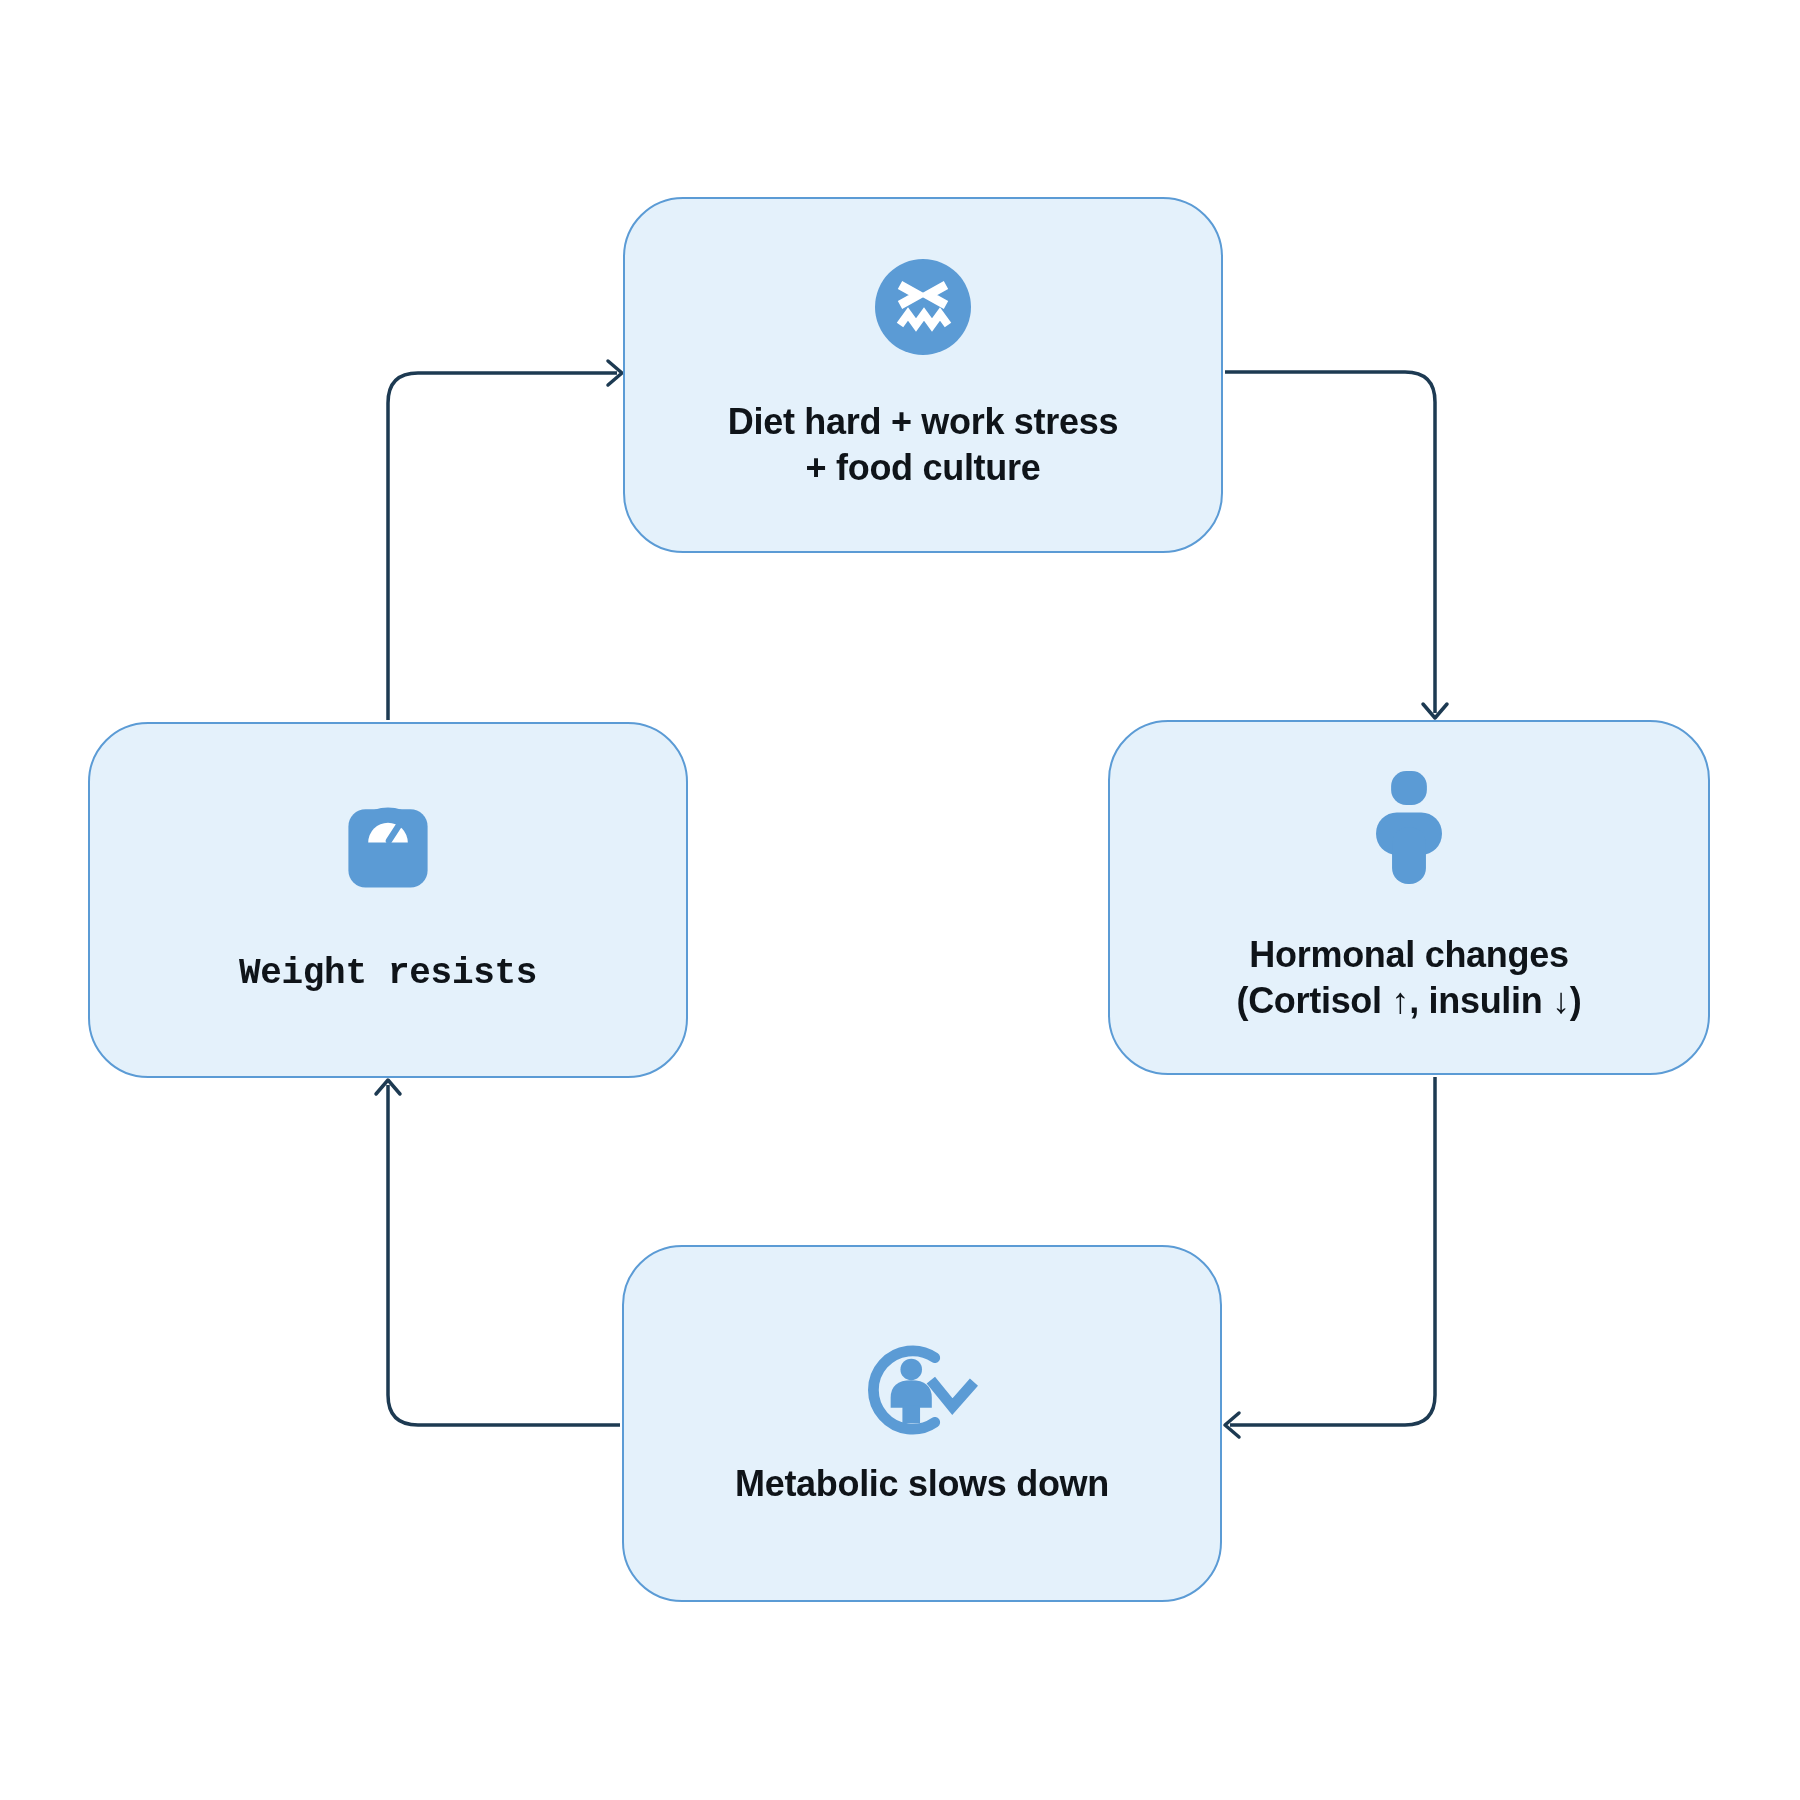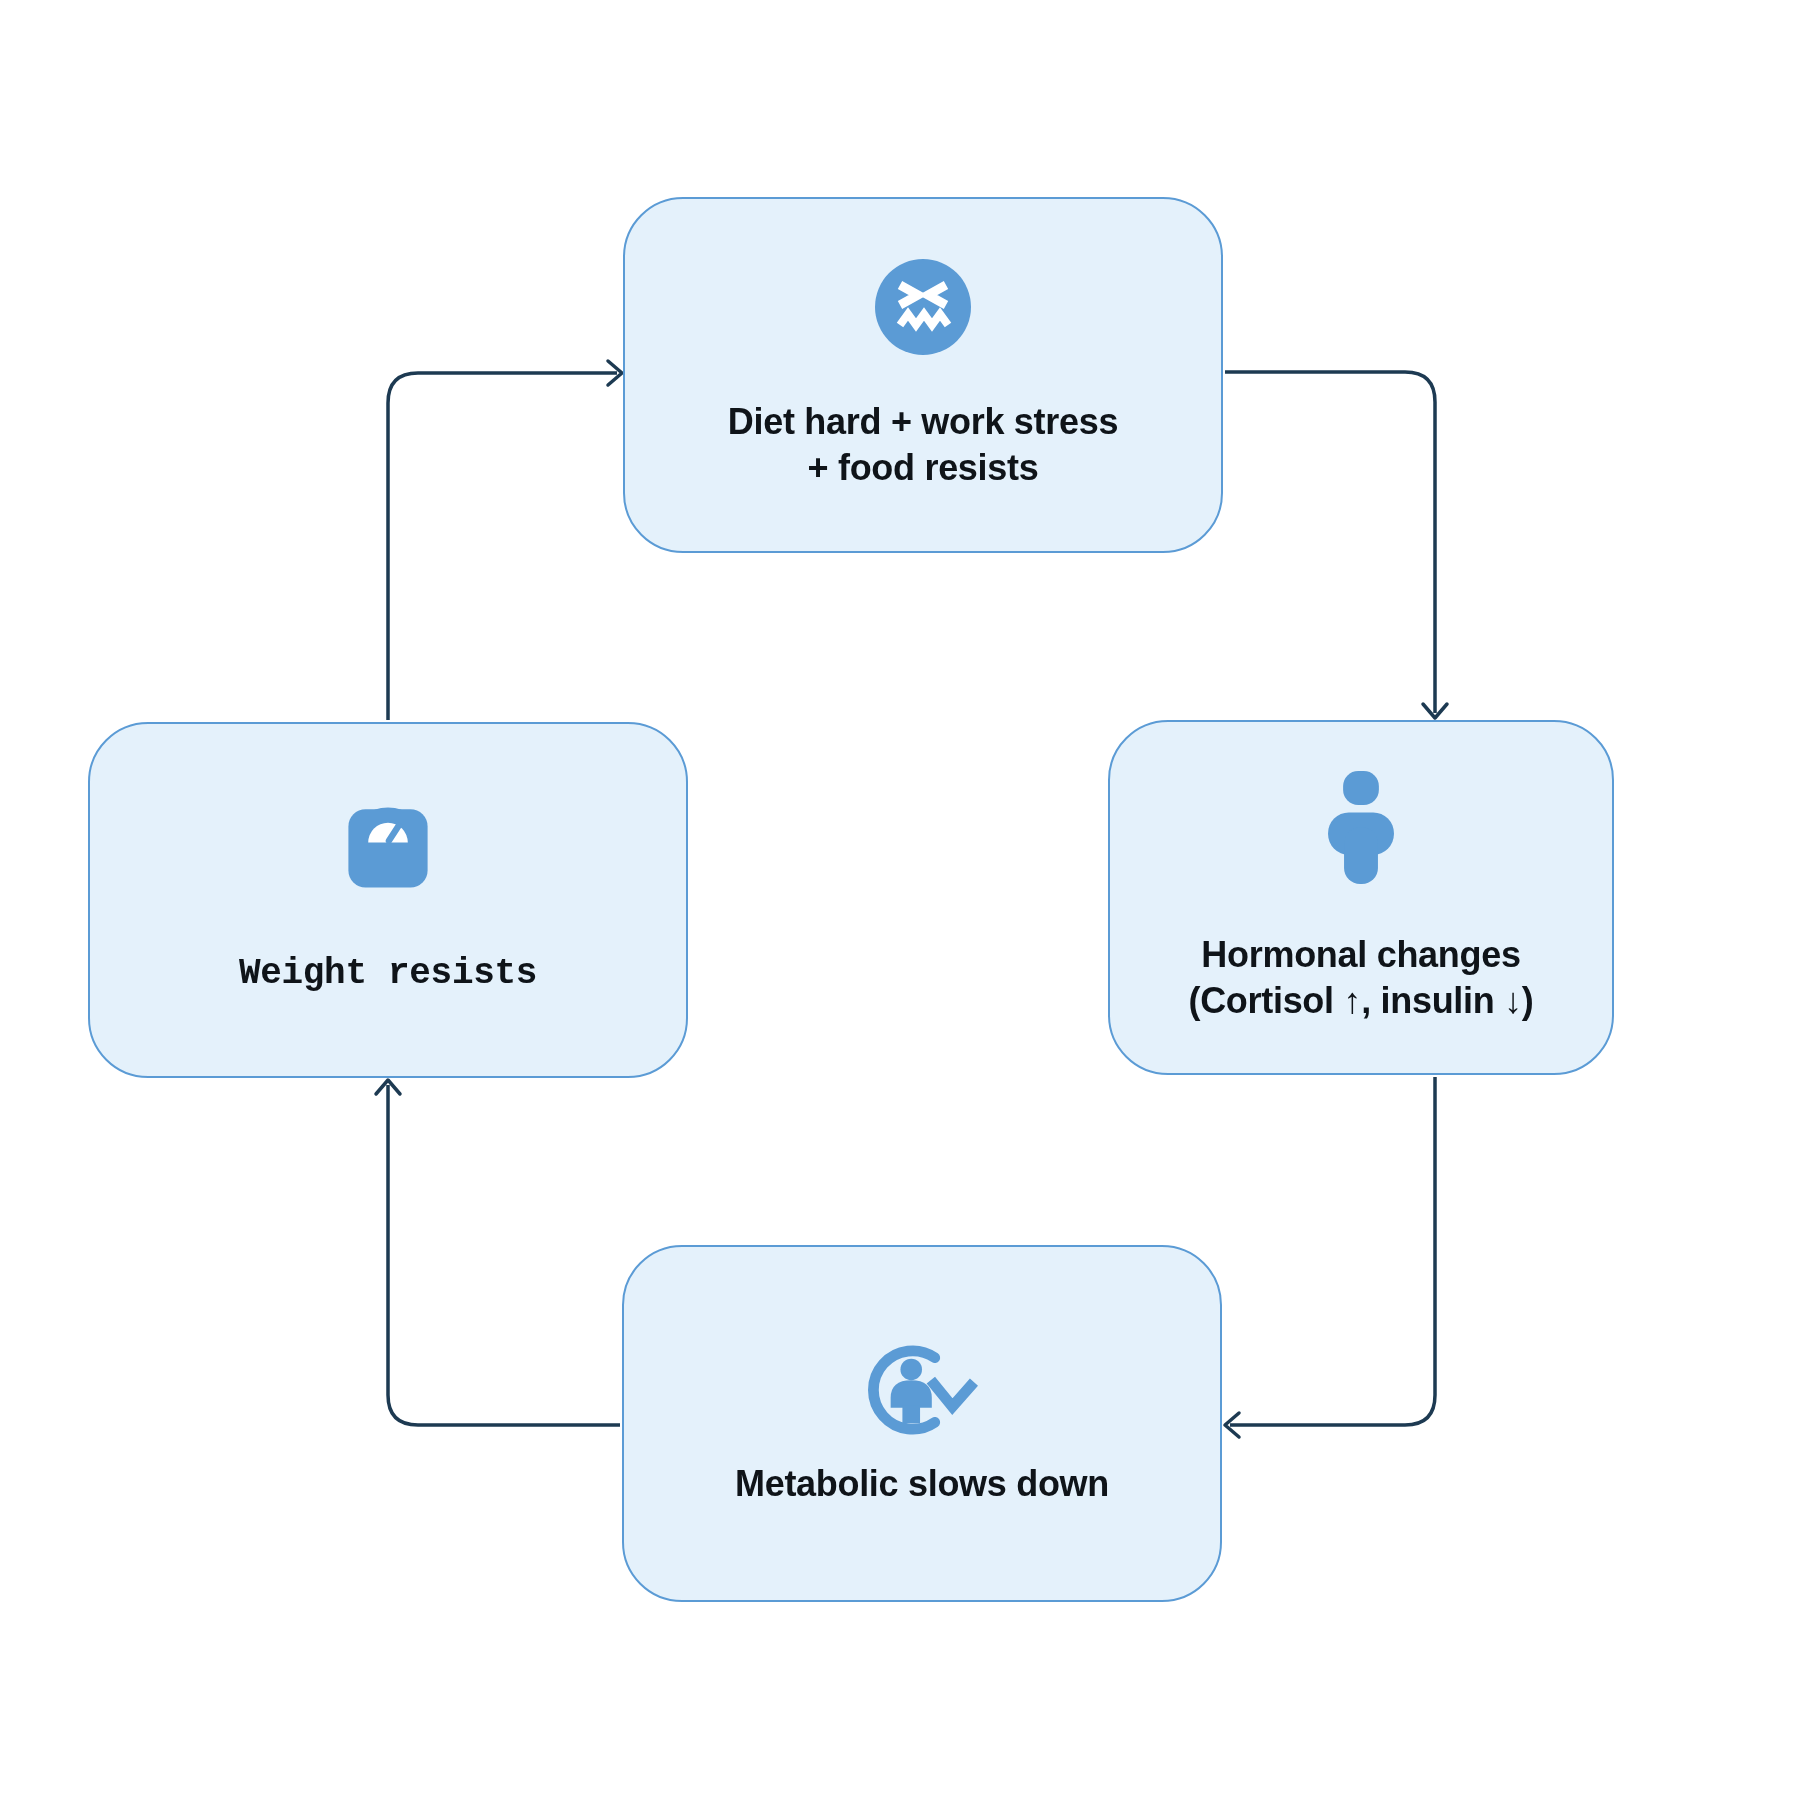--- a/index.html
+++ b/index.html
@@ -7,21 +7,21 @@
           font-family:"Liberation Sans","DejaVu Sans",sans-serif;}
   .connectors{position:absolute;left:0;top:0;width:1800px;height:1800px;}
   .connectors path{fill:none;stroke:var(--arrow_color,#1d3a52);stroke-width:3.5;}
   .connectors path.head{stroke-linecap:round;stroke-linejoin:round;}
   .node{position:absolute;box-sizing:border-box;
         background:var(--node_fill,#e4f1fb);
         border:2.5px solid var(--node_border,#5b9bd5);
         border-radius:60px;
         display:flex;flex-direction:column;align-items:center;justify-content:center;}
   .node-stress{left:623px;top:197px;width:600px;height:356px;gap:44px;}
-  .node-hormonal{left:1108px;top:720px;width:506px;height:355px;gap:48px;}
+  .node-hormonal{left:1108px;top:720px;width:602px;height:355px;gap:48px;}
   .node-metabolic{left:622px;top:1245px;width:600px;height:357px;gap:22px;}
   .node-weight{left:88px;top:722px;width:600px;height:356px;gap:58px;font-family:Liberation Mono, monospace;}
   .label{color:var(--text_color,#0f1419);font-weight:700;font-size:36px;line-height:46px;
          text-align:center;letter-spacing:-0.3px;}
   .icon{display:block;}
   .icon .blue{fill:var(--icon_color,#5b9bd5);}
   .icon .bluestroke{stroke:var(--icon_color,#5b9bd5);fill:none;}
   .icon .whitestroke{stroke:#ffffff;fill:none;}
 </style>
 </head>
@@ -46,21 +46,21 @@
 
   <div class="node node-stress">
     <svg class="icon" width="96" height="96" viewBox="0 0 96 96">
       <circle class="blue" cx="48" cy="48" r="48"></circle>
       <path class="whitestroke" stroke-width="9" stroke-linejoin="miter" d="M 25,26 L 43,36 L 25,46"></path>
       <path class="whitestroke" stroke-width="9" stroke-linejoin="miter" d="M 71,26 L 53,36 L 71,46"></path>
       <path class="whitestroke" stroke-width="8" stroke-linejoin="miter" d="M 25,66 L 33,55 L 41,66 L 49,55 L 57,66 L 65,55 L 73,66"></path>
     </svg>
     <div class="label">
       <div>Diet hard + work stress</div>
-      <div>+ food resists</div>
+      <div>+ food culture</div>
     </div>
   </div>
 
   <div class="node node-hormonal">
     <svg class="icon" width="66" height="113" viewBox="0 0 70 120">
       <rect class="blue" x="16" y="0" width="38" height="36" rx="16"></rect>
       <rect class="blue" x="0" y="44" width="70" height="45" rx="22"></rect>
       <rect class="blue" x="17" y="60" width="36" height="60" rx="17"></rect>
     </svg>
     <div class="label">

